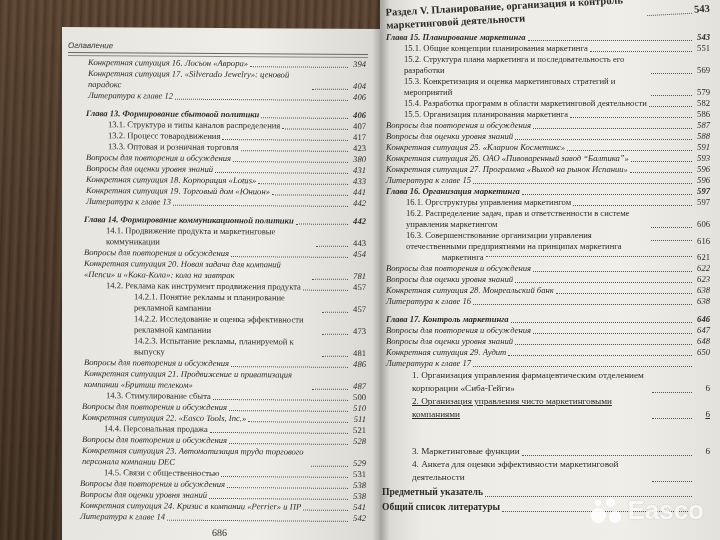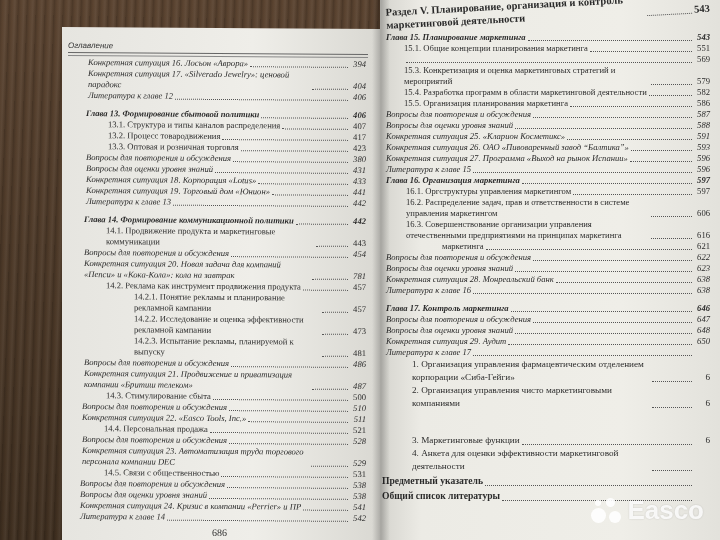--- a/index.html
+++ b/index.html
@@ -276,20 +276,21 @@
             <span class="t">Глава 15. Планирование маркетинга</span>
             <span class="dots"></span>
             <span class="p">543</span>
           </div>
           <div class="entry" style="padding-left: 22px;">
             <span class="t">15.1. Общие концепции планирования маркетинга</span>
             <span class="dots"></span>
             <span class="p">551</span>
           </div>
           <div class="entry" style="padding-left: 22px;">
+            <span class="t">15.2. Структура плана маркетинга и последовательность его разработки</span>
             <span class="dots"></span>
             <span class="p">569</span>
           </div>
           <div class="entry" style="padding-left: 22px;">
             <span class="t">15.3. Конкретизация и оценка маркетинговых стратегий и мероприятий</span>
             <span class="dots"></span>
             <span class="p">579</span>
           </div>
           <div class="entry" style="padding-left: 22px;">
             <span class="t">15.4. Разработка программ в области маркетинговой деятельности</span>
@@ -339,26 +340,26 @@
           <div class="entry" style="padding-left: 24px;">
             <span class="t">16.1. Оргструктуры управления маркетингом</span>
             <span class="dots"></span>
             <span class="p">597</span>
           </div>
           <div class="entry" style="padding-left: 24px;">
             <span class="t">16.2. Распределение задач, прав и ответственности в системе управления маркетингом</span>
             <span class="dots"></span>
             <span class="p">606</span>
           </div>
-          <div class="entry" style="padding-left: 24px;">
+          <div class="entry" style="padding-left: 24px; align-items: center;">
             <span class="t">16.3. Совершенствование организации управления отечественными предприятиями на принципах маркетинга</span>
             <span class="dots"></span>
             <span class="p">616</span>
           </div>
-          <div class="entry" style="padding-left: 60px;">
+          <div class="entry" style="padding-left: 60px; align-items: center;">
             <span class="t">маркетинга</span>
             <span class="dots"></span>
             <span class="p">621</span>
           </div>
           <div class="entry it" style="padding-left: 4px;">
             <span class="t">Вопросы для повторения и обсуждения</span>
             <span class="dots"></span>
             <span class="p">622</span>
           </div>
           <div class="entry it" style="padding-left: 4px;">
@@ -402,21 +403,21 @@
             <span class="dots"></span>
             <span class="p"></span>
           </div>
         </div>
       <div class="appendix" id="appendix-list">
           <div class="entry" style="padding-left: 30px;">
             <span class="t">1. Организация управления фармацевтическим отделением корпорации «Сиба-Гейги»</span>
             <span class="dots"></span>
             <span class="p">6</span>
           </div>
-          <div class="entry" style="padding-left: 30px;">
+          <div class="entry" style="padding-left: 30px; text-decoration: underline;">
             <span class="t">2. Организация управления чисто маркетинговыми компаниями</span>
             <span class="dots"></span>
             <span class="p">6</span>
           </div>
           <div class="entry" style="padding-left: 30px; margin-top: 24px;">
             <span class="t">3. Маркетинговые функции</span>
             <span class="dots"></span>
             <span class="p">6</span>
           </div>
           <div class="entry" style="padding-left: 30px;">

